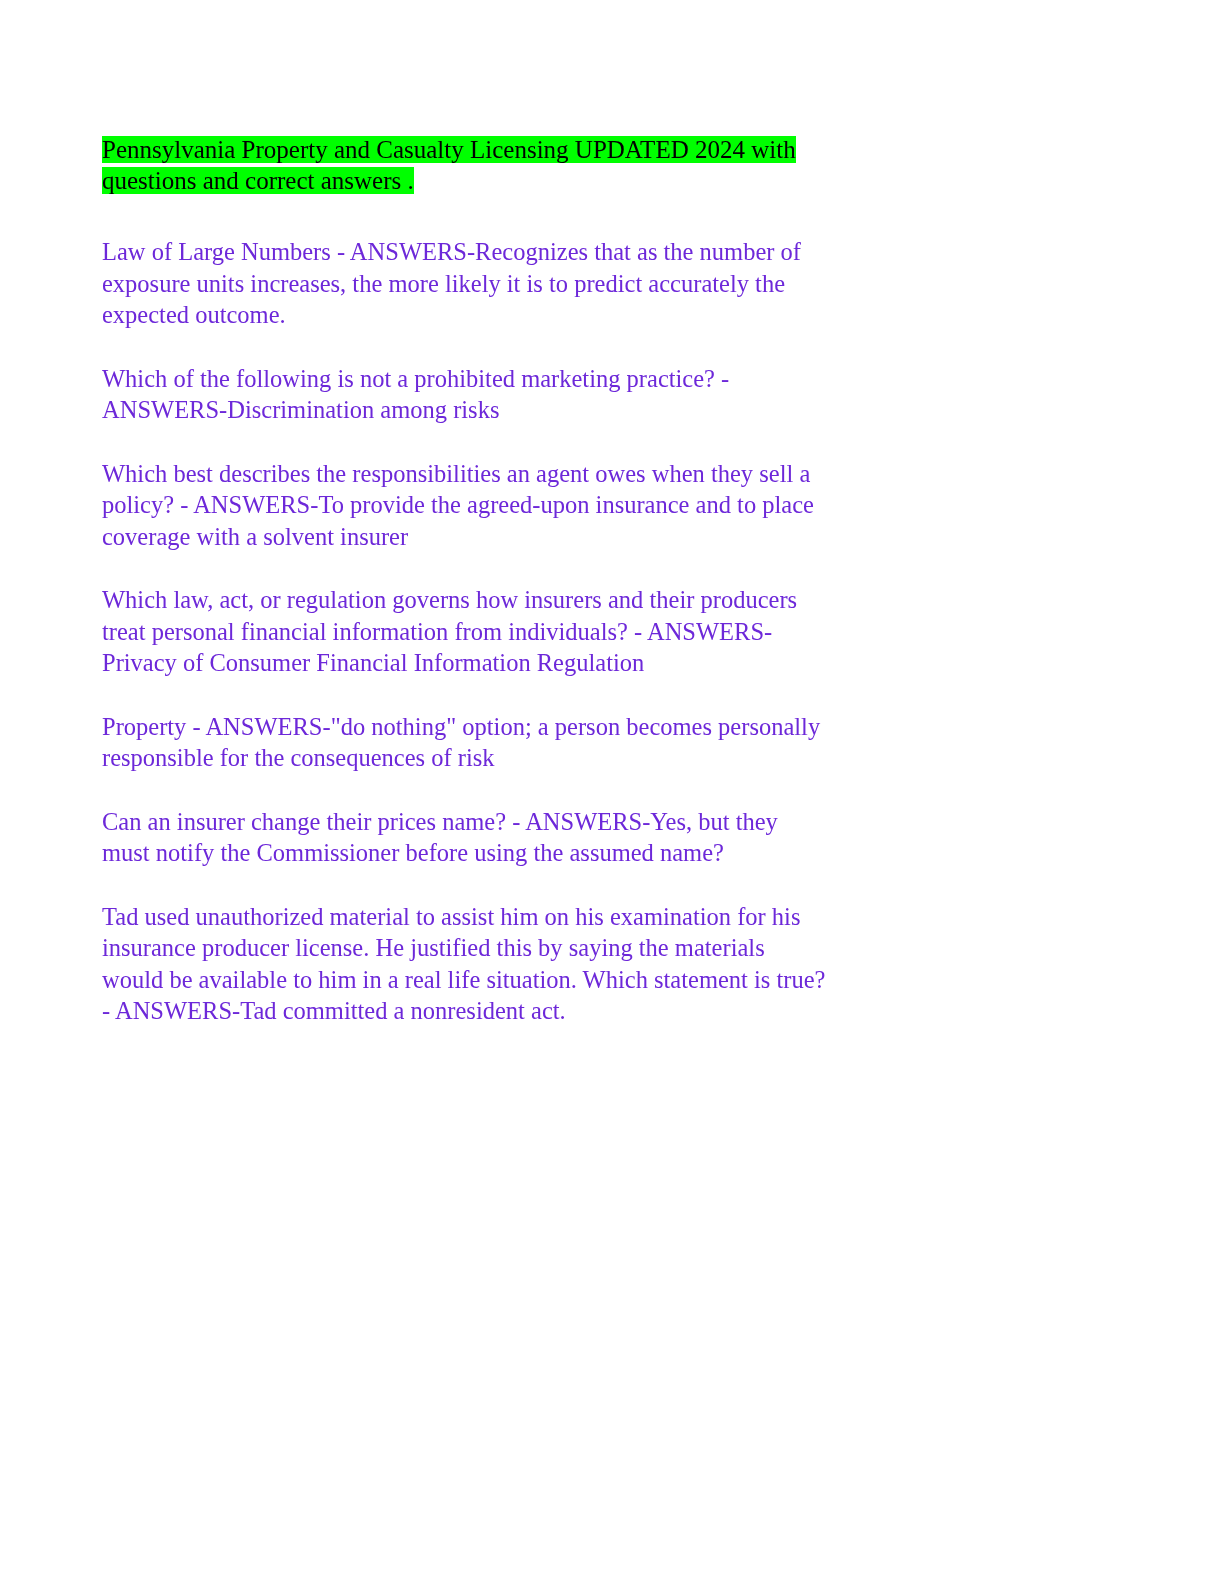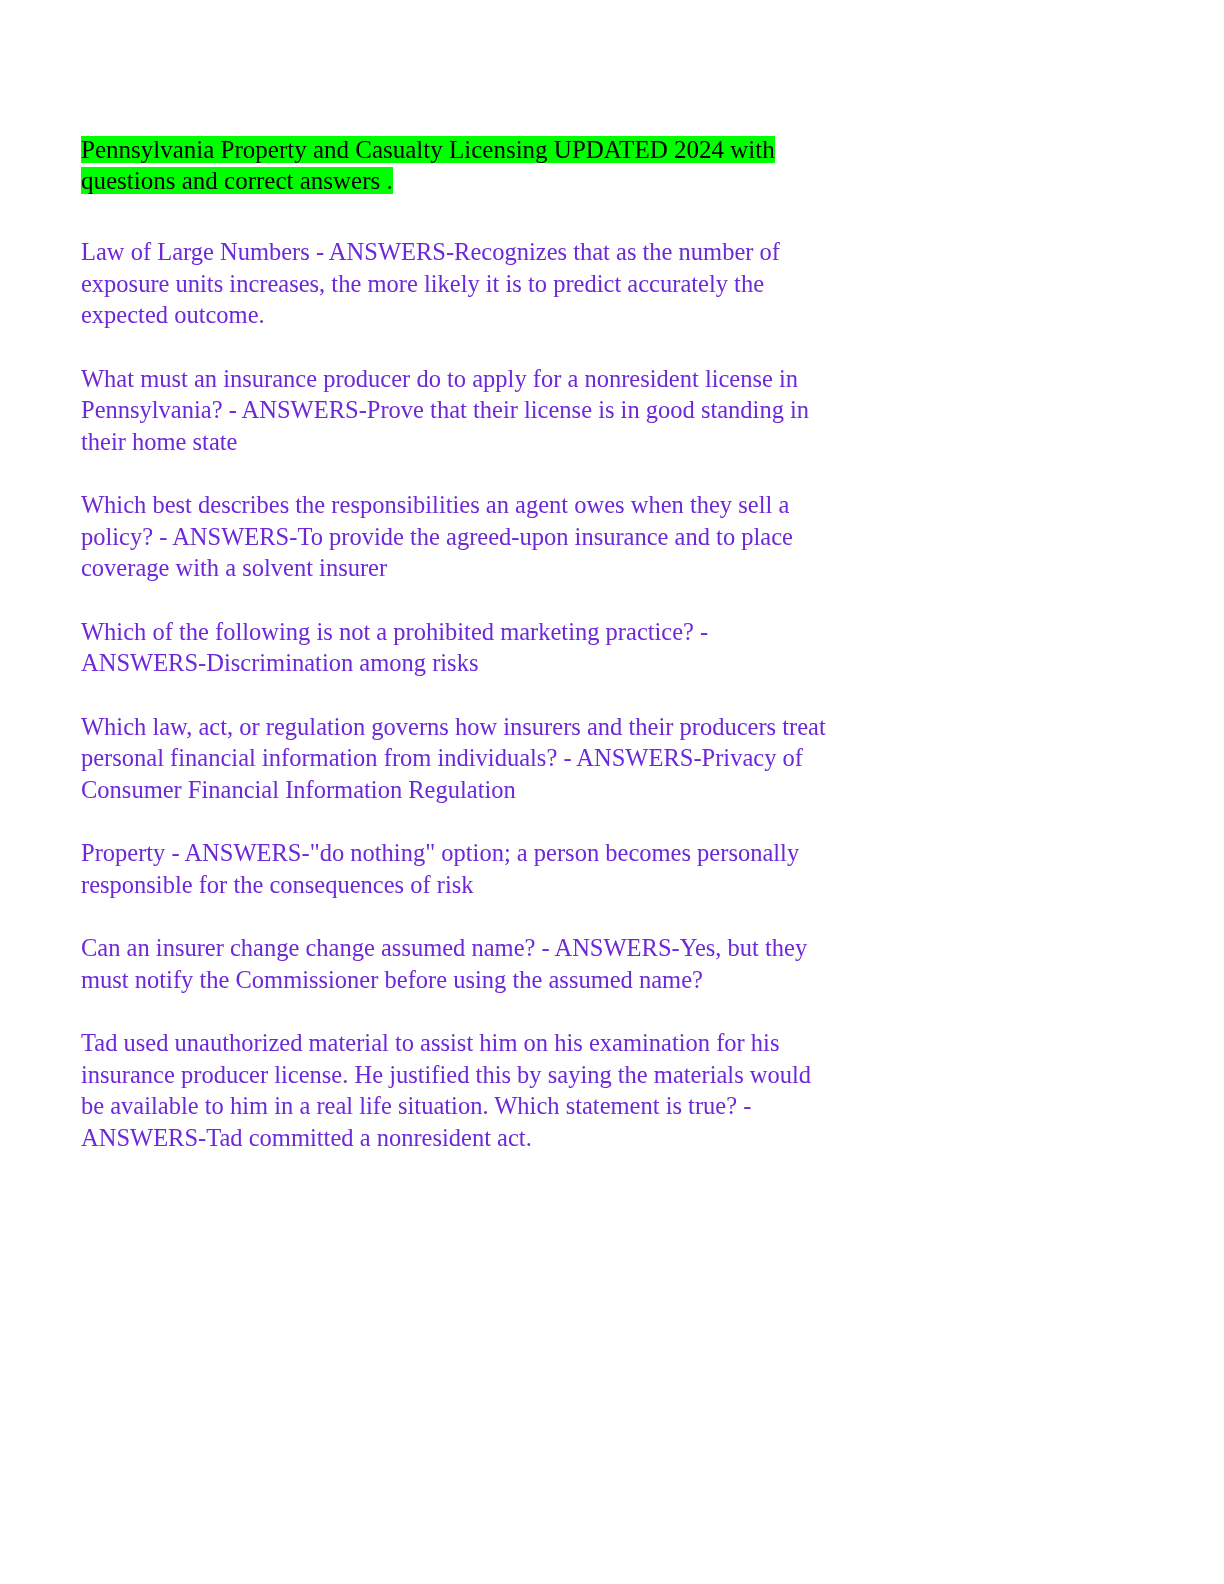--- a/index.html
+++ b/index.html
@@ -12,21 +12,21 @@
     height: 1584px;
     font-family: "Liberation Serif", "DejaVu Serif", serif;
     color: #000000;
   }
   .page {
     position: relative;
     width: 968px;
     height: 1584px;
     background: #ffffff;
     box-sizing: border-box;
-    padding: 134px 140px 0 81px;
+    padding: 134px 140px 0 102px;
   }
   .doc-title {
     font-size: 25px;
     line-height: 31px;
     margin: 0 0 34px 0;
     font-weight: normal;
   }
   .doc-title .hl {
     background: #00ff00;
     padding: 0;
@@ -49,28 +49,27 @@
 <body>
 
 <div class="page">
 
   <p class="doc-title"><span class="hl">Pennsylvania Property and Casualty Licensing UPDATED 2024 with questions and correct answers .</span></p>
 
   <div class="spacer-lg"></div>
 
   <p class="qa"><span class="q">Law of Large Numbers - ANSWERS-</span><span class="a">Recognizes that as the number of exposure units increases, the more likely it is to predict accurately the expected outcome.</span></p>
 
-  <p class="qa"><span class="q">What must an insurance producer do to apply for a nonresident license in Pennsylvania? - ANSWERS-</span><span class="a">Prove that their license is in good standing in their home state</span></p>
+
+  <p class="qa"><span class="q">Which of the following is not a prohibited marketing practice? - ANSWERS-</span><span class="a">Discrimination among risks</span></p>
 
   <p class="qa"><span class="q">Which best describes the responsibilities an agent owes when they sell a policy? - ANSWERS-</span><span class="a">To provide the agreed-upon insurance and to place coverage with a solvent insurer</span></p>
-
-  <p class="qa"><span class="q">Which of the following is not a prohibited marketing practice? - ANSWERS-</span><span class="a">Discrimination among risks</span></p>
 
   <p class="qa"><span class="q">Which law, act, or regulation governs how insurers and their producers treat personal financial information from individuals? - ANSWERS-</span><span class="a">Privacy of Consumer Financial Information Regulation</span></p>
 
   <p class="qa"><span class="q">Property - ANSWERS-</span><span class="a">"do nothing" option; a person becomes personally responsible for the consequences of risk</span></p>
 
-  <p class="qa"><span class="q">Can an insurer change change assumed name? - ANSWERS-</span><span class="a">Yes, but they must notify the Commissioner before using the assumed name?</span></p>
+  <p class="qa"><span class="q">Can an insurer change their prices name? - ANSWERS-</span><span class="a">Yes, but they must notify the Commissioner before using the assumed name?</span></p>
 
 
   <p class="qa"><span class="q">Tad used unauthorized material to assist him on his examination for his insurance producer license. He justified this by saying the materials would be available to him in a real life situation. Which statement is true? - ANSWERS-</span><span class="a">Tad committed a nonresident act.</span></p>
 
 </div>
 
 </body></html>

